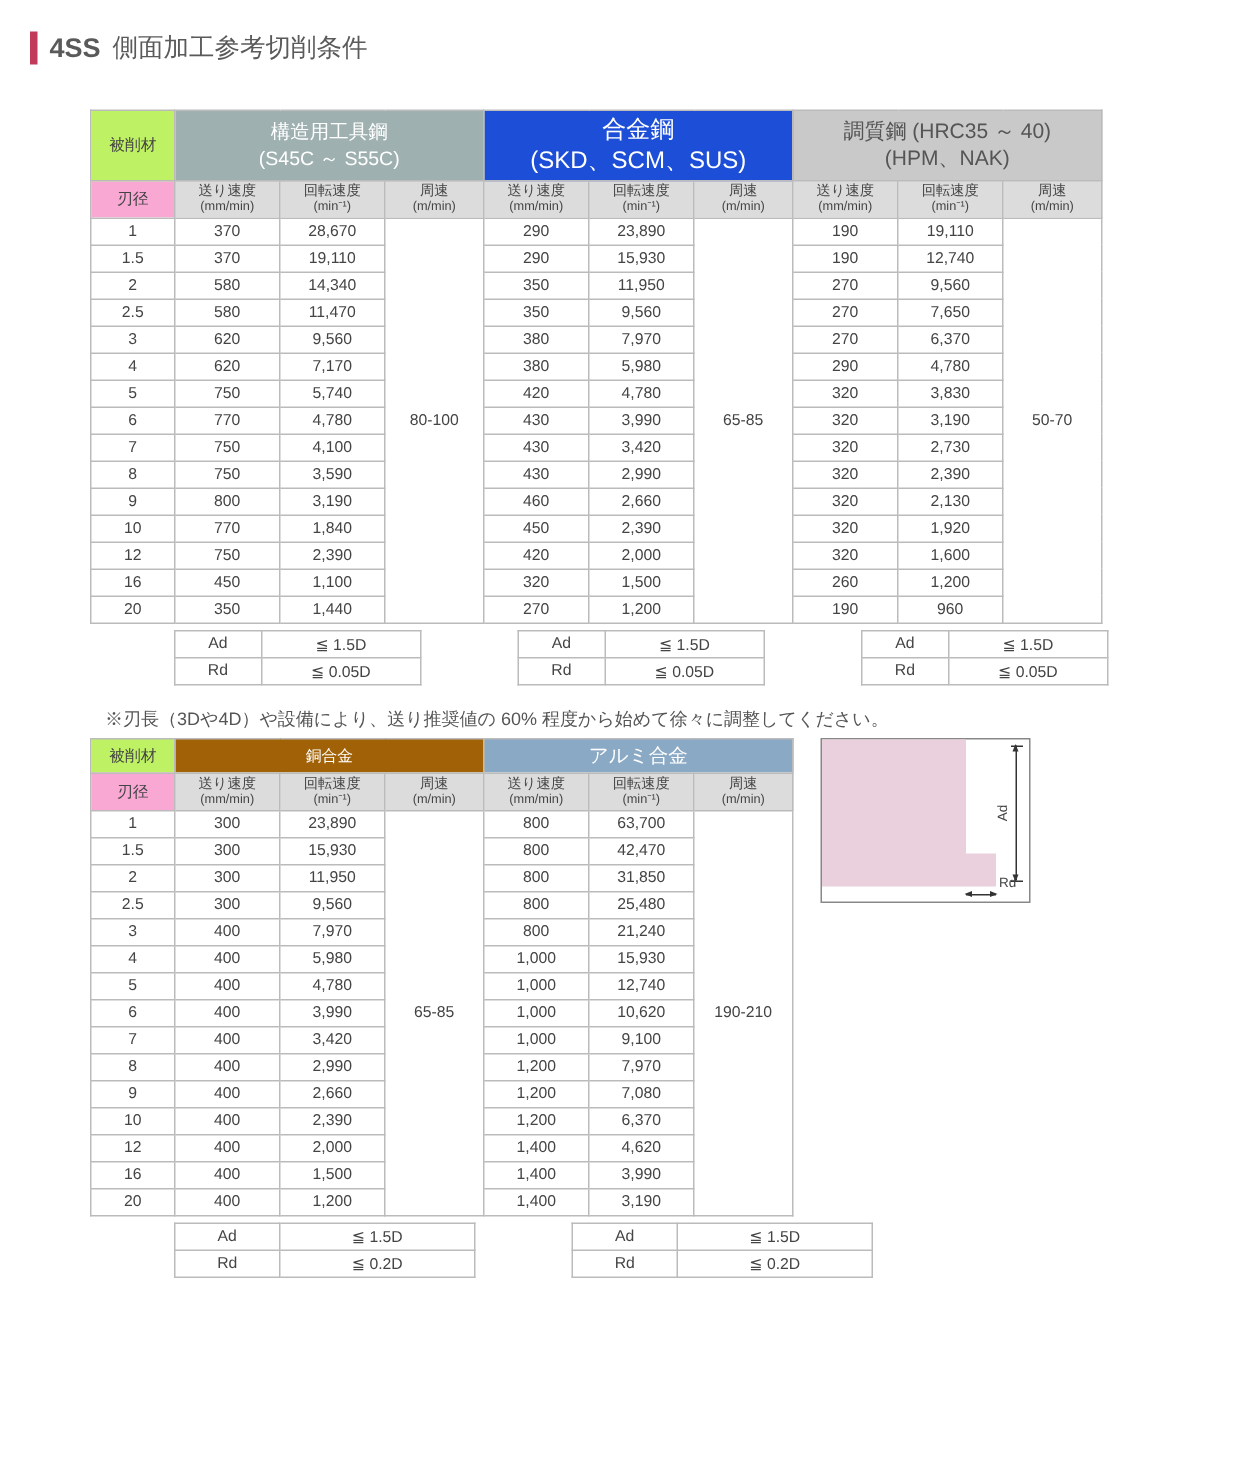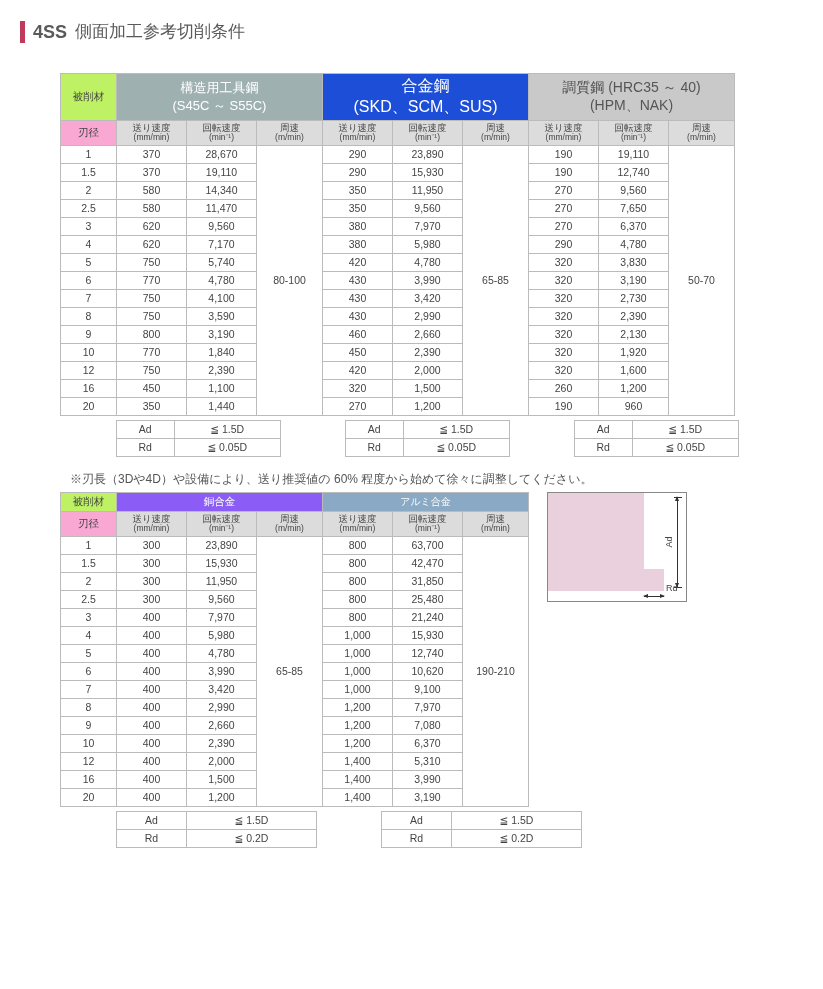--- a/index.html
+++ b/index.html
@@ -9,22 +9,22 @@
   .code{font-size:18px;font-weight:600;color:#5a5a5a}
   .jtitle{font-size:17px;color:#5a5a5a}
   .tables1,.tables2{display:flex;gap:0;margin-left:40px}
   table{border-collapse:collapse;table-layout:fixed}
   th,td{border:1px solid #bbb;text-align:center;padding:2px 2px;height:18px;font-weight:normal}
   .hdr-mat{background:#bef264;font-size:10.5px}
   .hdr-dia{background:#f9a8d4;font-size:10.5px}
   .grp-steel{background:#9fb0b0;color:#fff;font-size:13px}
   .grp-alloy{background:#1d4ed8;color:#fff;font-size:16px}
   .grp-temp{background:#c9c9c9;color:#555;font-size:14px}
-  .grp-copper{background:#8b5cf6;color:#fff;font-size:10.5px}
-  .grp-alu{background:#8aa9c4;color:#fff;font-size:10px}
+  .grp-copper{background:#a16207;color:#fff;font-size:10.5px}
+  .grp-alu{background:#8aa9c4;color:#fff;font-size:13px}
   .sub{background:#dcdcdc;font-size:9.5px;line-height:1.1}
   td{font-size:10.5px;background:#fff}
   .dia-col{width:56px}
   .num-col{width:70px}
   .spd-col{width:66px}
   .note{font-size:12px;color:#555;margin:14px 0 4px 50px}
   .adrd{margin-top:4px;display:flex;gap:0;margin-left:96px}
   .adrd table td{width:70px}
   .adrd table td:first-child{width:70px}
   .adrd-wrap{margin-right:64px}
@@ -391,21 +391,21 @@
           <td>400</td>
           <td>2,390</td>
           <td>1,200</td>
           <td>6,370</td>
         </tr>
         <tr>
           <td>12</td>
           <td>400</td>
           <td>2,000</td>
           <td>1,400</td>
-          <td>5,310</td>
+          <td>4,620</td>
         </tr>
         <tr>
           <td>16</td>
           <td>400</td>
           <td>1,500</td>
           <td>1,400</td>
           <td>3,990</td>
         </tr>
         <tr>
           <td>20</td>

